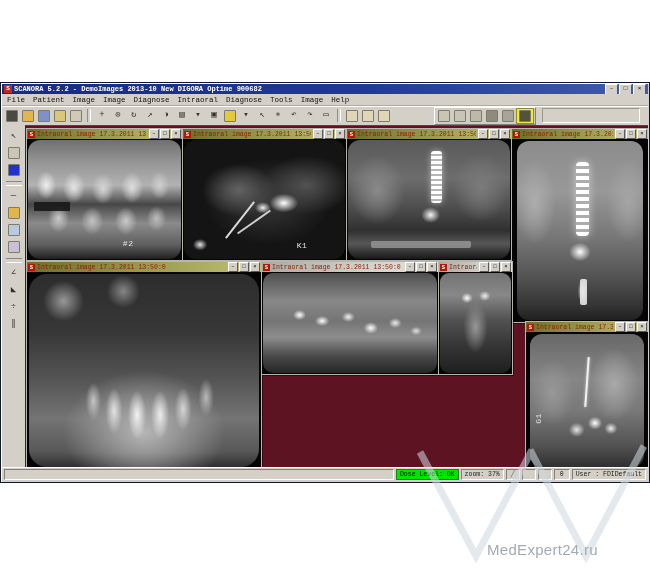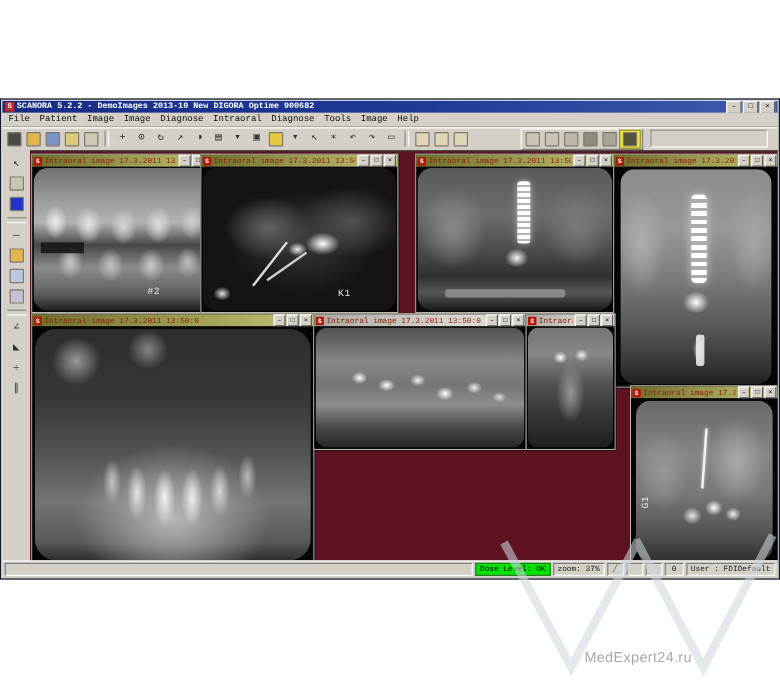--- a/index.html
+++ b/index.html
@@ -58,21 +58,21 @@
          line-height:7px;text-align:center;flex:0 0 auto;}
   .ctext{flex:1;font-size:6.5px;color:#8b1d06;white-space:nowrap;overflow:hidden;}
   .cbtns{display:flex;gap:1px;flex:0 0 auto;}
   .cbtns b{width:8px;height:8px;background:#d4d0c8;border:1px solid;border-color:#fff #5a5a5a #5a5a5a #fff;
            font-weight:normal;font-size:5.5px;line-height:7px;text-align:center;color:#000;}
   .cbody{position:absolute;left:0;top:10px;right:0;bottom:0;background:#050505;overflow:hidden;}
   .film{position:absolute;inset:1px;border-radius:12px;}
 
   
   .w1{left:1px;  top:2px;  width:155px;height:131px;}
-  .w2{left:142px;top:2px;  width:163px;height:131px;}
+  .w2{left:157px;top:2px;  width:163px;height:131px;}
   .w3{left:321px;top:2px;  width:164px;height:131px;}
   .w4{left:486px;top:2px;  width:136px;height:193px;}
   .w5{left:1px;  top:135px;width:234px;height:207px;}
   .w6{left:236px;top:135px;width:176px;height:112px;}
   .w7{left:413px;top:135px;width:73px; height:112px;}
   .w8{left:500px;top:195px;width:122px;height:147px;}
 
   
   .film1{background:
     radial-gradient(ellipse 14px 20px at 12% 38%, #eeeeee, rgba(238,238,238,0) 70%),
@@ -161,21 +161,21 @@
            border:1px solid;border-color:#808080 #fff #fff #808080;}
   .sb-ico{width:12px;height:9px;font-size:6.5px;line-height:9px;text-align:center;color:#6a675c;
           border:1px solid;border-color:#808080 #fff #fff #808080;}
   .sb-count{width:14px;height:9px;font-size:6.5px;line-height:9px;text-align:center;color:#111;
             border:1px solid;border-color:#808080 #fff #fff #808080;}
   .sb-user{height:9px;font-size:6.5px;line-height:9px;color:#222;padding:0 3px;white-space:nowrap;
            border:1px solid;border-color:#808080 #fff #fff #808080;}
 
   
   .wm{position:absolute;left:0;top:0;pointer-events:none;opacity:.55;}
-  .wmtext{position:absolute;left:487px;top:541px;font-size:12px;color:#a3abb2;letter-spacing:.3px;}
+  .wmtext{position:absolute;left:487px;top:541px;font-size:15px;color:#a3abb2;letter-spacing:.3px;}
 </style>
 </head>
 <body>
 
 <div class="screen">
 
   <div class="appwin">
 
     <div class="apptitle">
       <span class="appicon">S</span>

